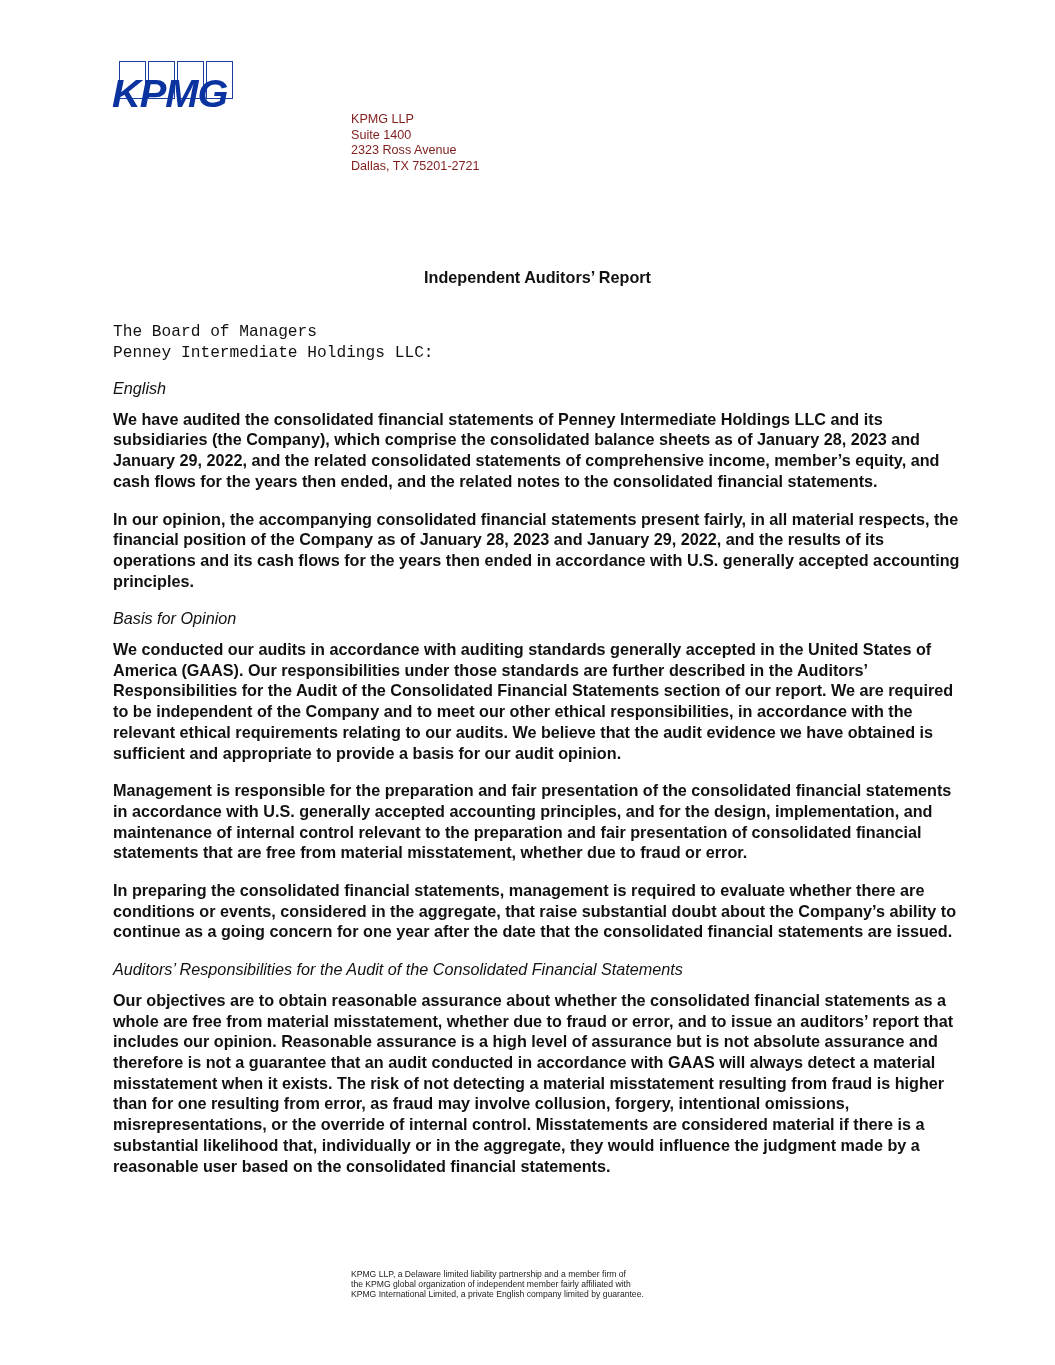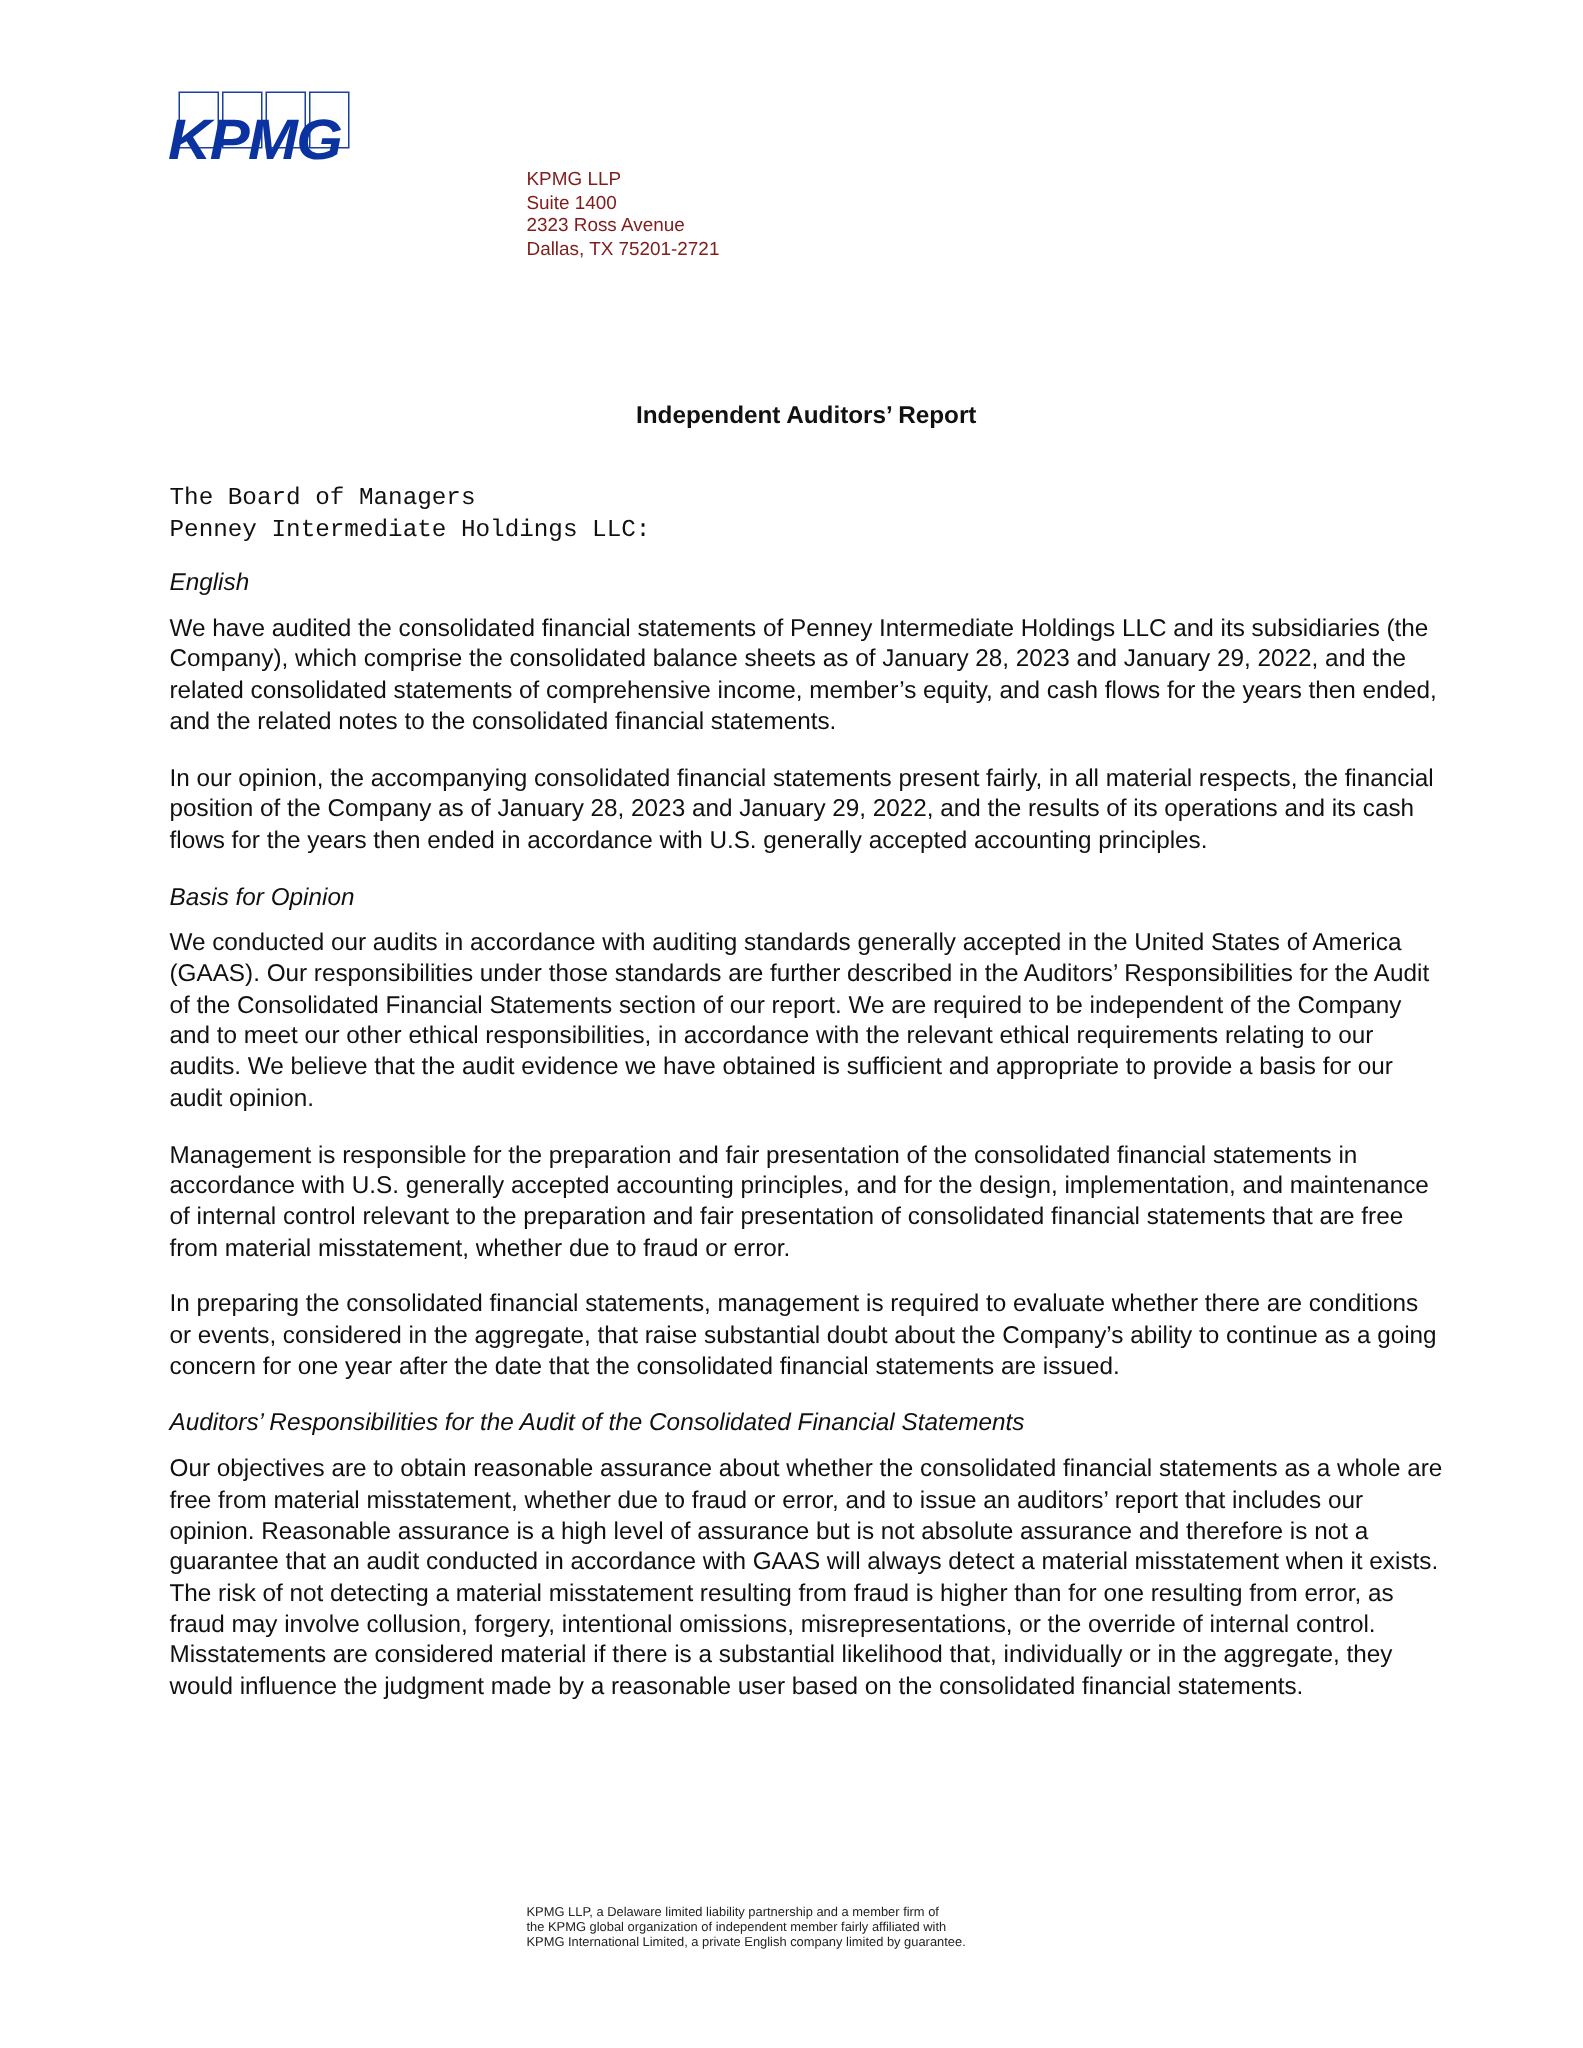--- a/index.html
+++ b/index.html
@@ -26,21 +26,21 @@
       position: absolute; left: 0; width: 1075px; top: 268px; text-align: center;
       font-weight: bold; font-size: 16.2px;
     }
     .content {
       position: absolute; left: 113px; top: 322px; width: 850px;
       font-size: 16.2px; line-height: 20.7px;
     }
     .salutation { margin: 0 0 14px 0; font-family: Liberation Mono, monospace; }
     .salutation div { line-height: 21px; }
     .heading { font-style: italic; margin: 0 0 10px 0; }
-    p { margin: 0 0 17px 0; }
+    p { margin: 0 0 17px 0; font-weight: bold; }
     .footer {
       position: absolute; left: 351px; top: 1269px;
       font-size: 8.6px; line-height: 10.2px; color: #222;
     }
   </style>
 </head>
 <body>
 
 <div class="logo">
   <div class="box" style="left:7px"></div>

